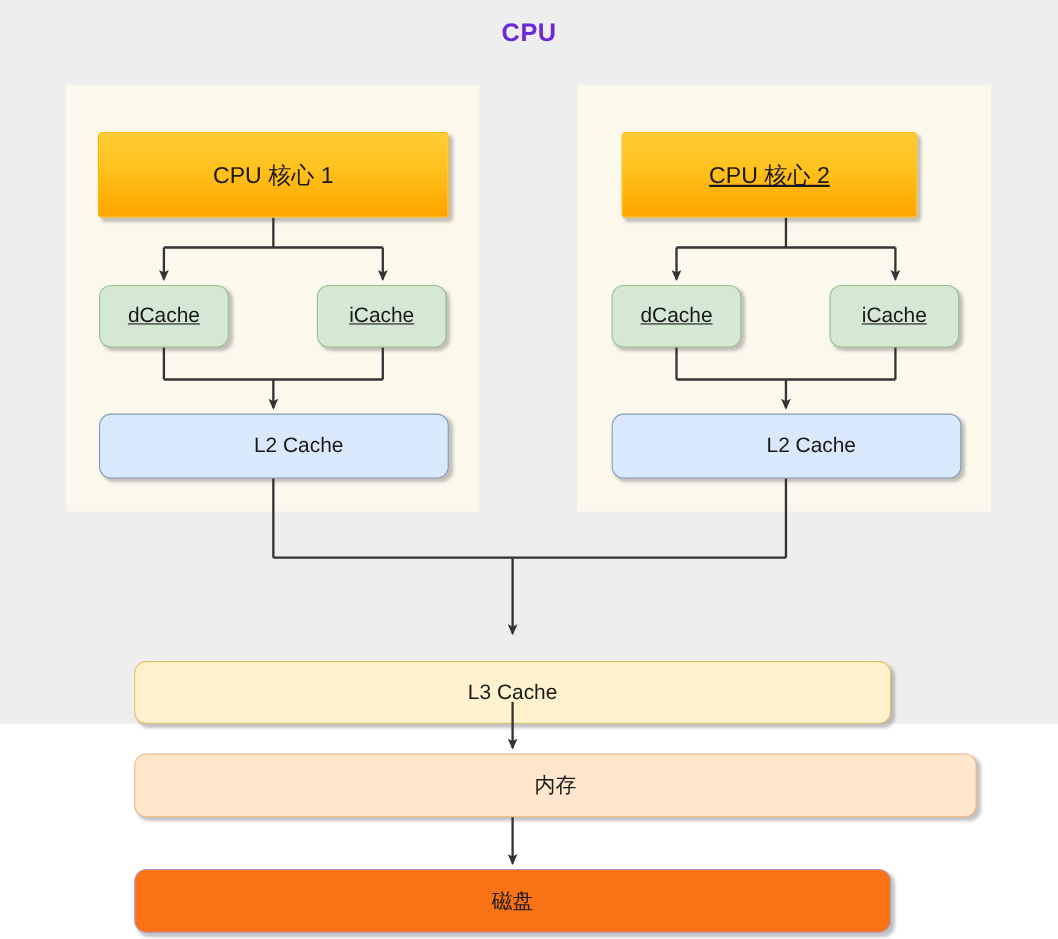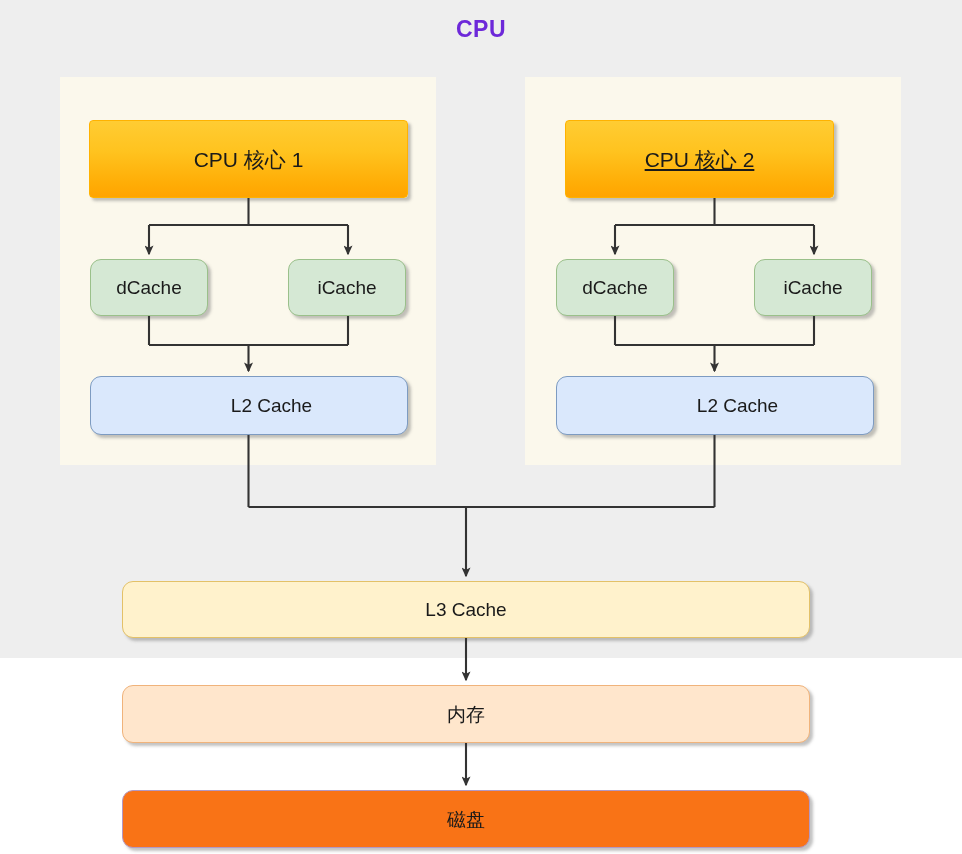--- a/index.html
+++ b/index.html
@@ -74,33 +74,35 @@
     background: linear-gradient(to bottom, #ffcc33 0%, #ffc31f 40%, #ffad06 82%, #ffa400 100%);
     border: 1px solid #ffb200;
     font-size: 21px;
     border-radius: 4px;
   }
 
   .node.cache-l1 {
     background: #d5e8d4;
     border: 1px solid #9ac08a;
     font-size: 19px;
+    text-decoration: underline;
   }
 
   .node.cache-l2 {
     background: #dae8fc;
     border: 1px solid #7d9bc1;
     font-size: 19px;
     padding-left: 45px;
   }
 
   .node.cache-l3 {
     background: #fff2cc;
     border: 1px solid #e3c168;
     font-size: 19px;
+    margin-top: 20px;
   }
 
   .node.memory {
     background: #ffe6cc;
     border: 1px solid #f0b37b;
     font-size: 19px;
   }
 
   .node.disk {
     background: #f97316;
@@ -141,21 +143,21 @@
   <div class="node core" style="left:565px; top:120px; width:269px; height:78px;text-decoration:underline;">CPU 核心 2</div>
 
   <div class="node cache-l1" style="left:556px; top:259px; width:118px; height:57px;">dCache</div>
 
   <div class="node cache-l1" style="left:754px; top:259px; width:118px; height:57px;">iCache</div>
 
   <div class="node cache-l2" style="left:556px; top:376px; width:318px; height:59px;">L2 Cache</div>
 
   <div class="node cache-l3" style="left:122px; top:581px; width:688px; height:57px;">L3 Cache</div>
 
-  <div class="node memory" style="left:122px; top:685px; width:688px; height:58px;">内存</div>
+  <div class="node memory" style="left:122px; top:685px; width:766px; height:58px;">内存</div>
 
   <div class="node disk" style="left:122px; top:790px; width:688px; height:58px;">磁盘</div>
 
   <svg id="wires" viewBox="0 0 962 854">
     <defs>
       <marker id="arrowhead" markerWidth="10" markerHeight="9" refX="8.6" refY="4.5" orient="auto" markerUnits="userSpaceOnUse">
         <path d="M0,0 L10,4.5 L0,9 L2.3,4.5 Z" fill="#333333"></path>
       </marker>
     </defs>
 

